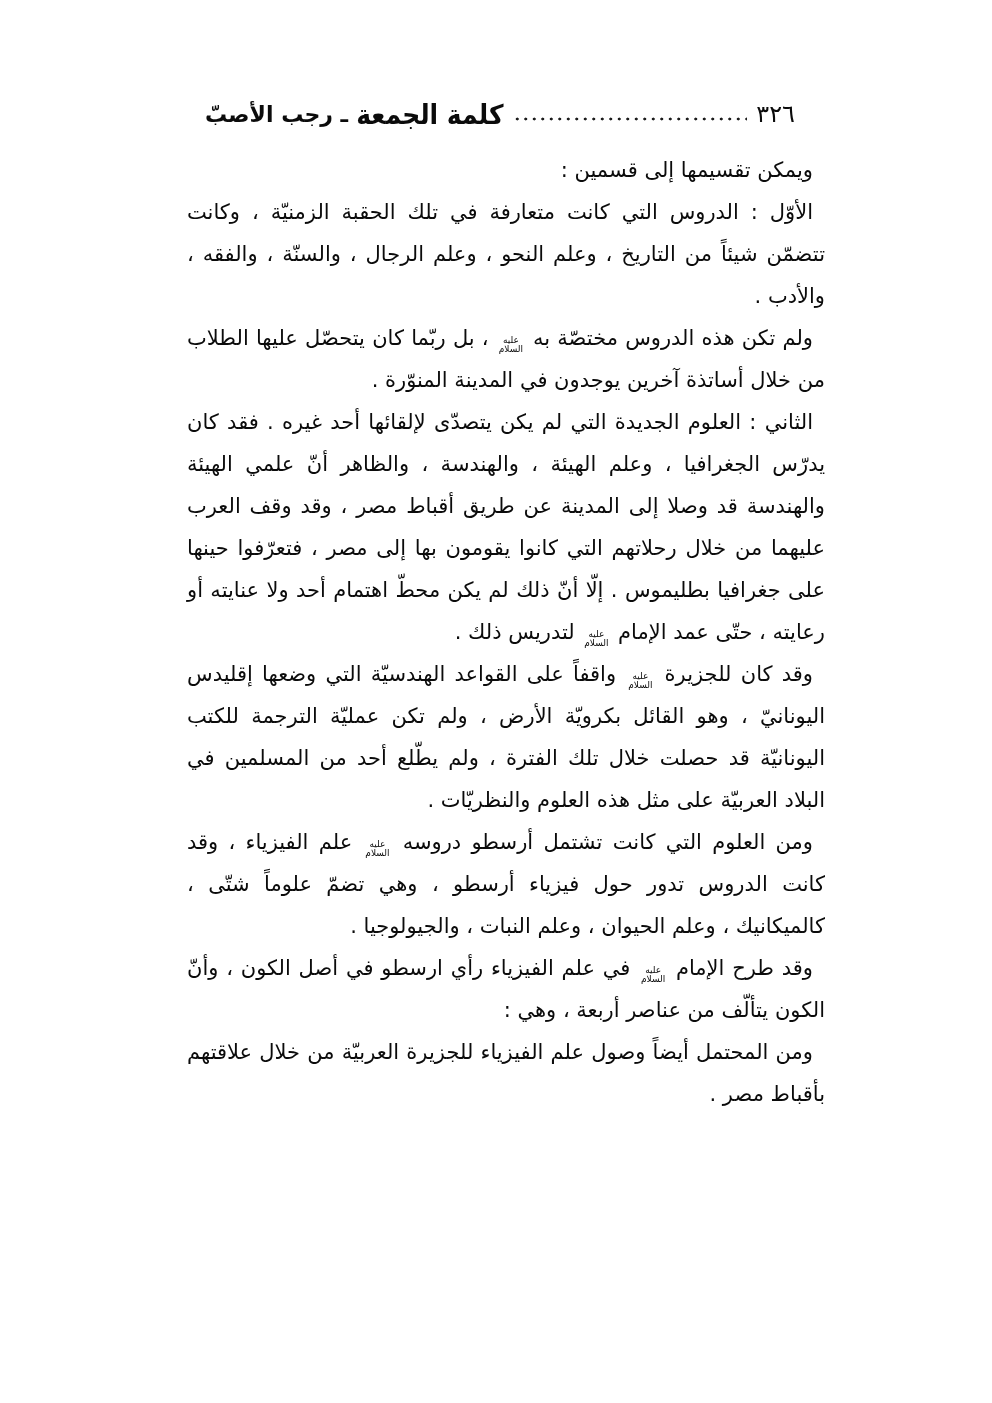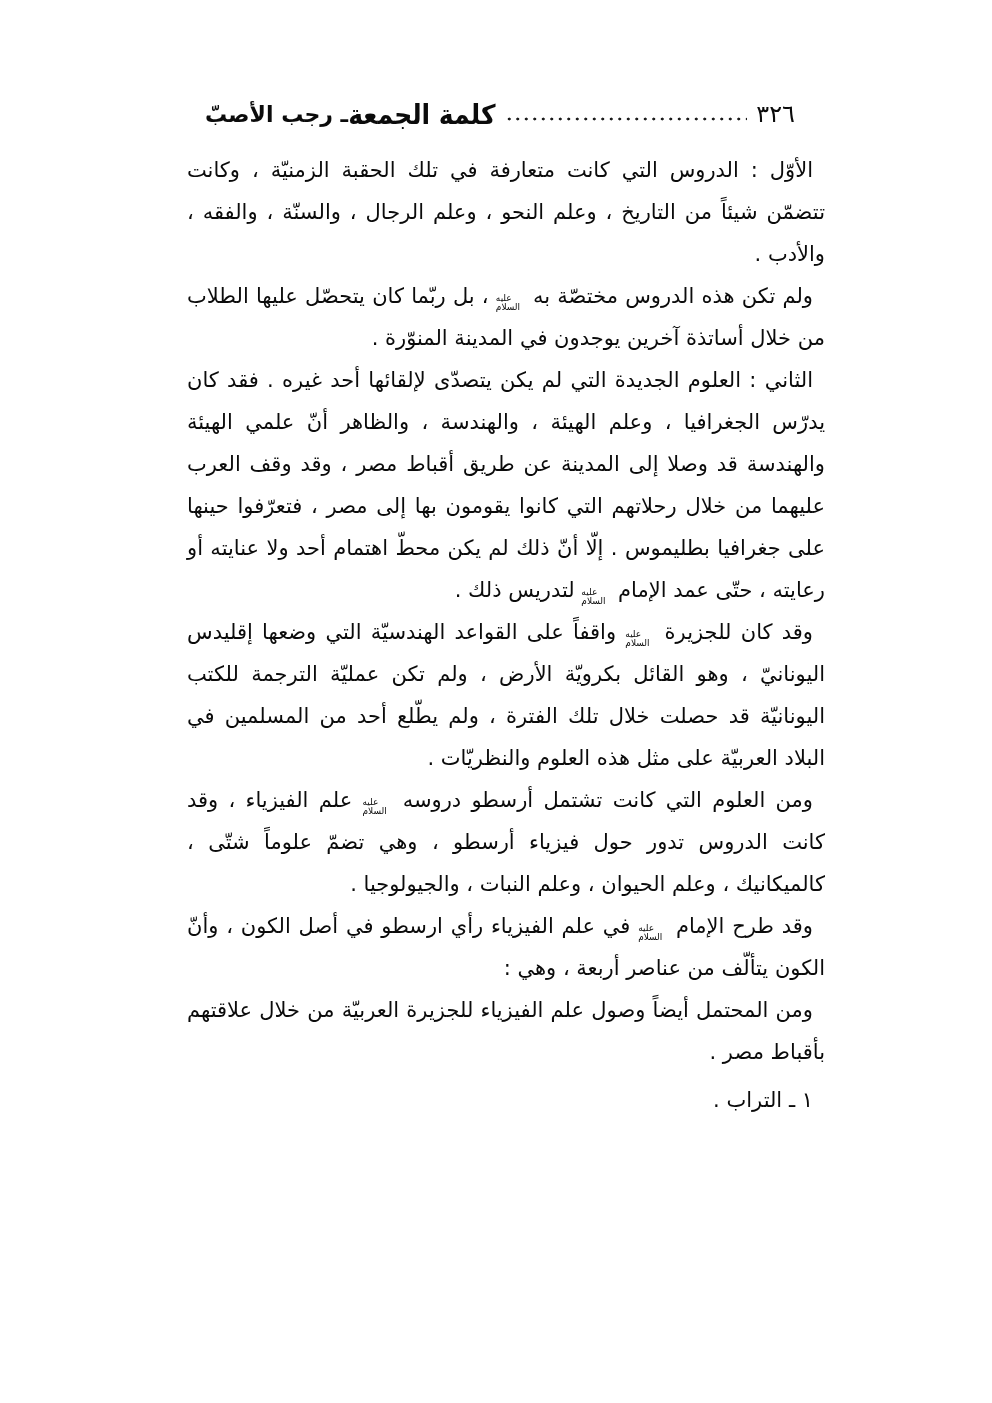--- a/index.html
+++ b/index.html
@@ -43,60 +43,60 @@
     font-size:25px;
     font-weight:bold;
     white-space:nowrap;
     transform:scaleY(1.08);
     letter-spacing:-1px;
   }
   .section {
     font-size:22px;
     font-weight:bold;
     white-space:nowrap;
-    margin-right:0;
+    margin-right:8px;
   }
   .bodytext {
     margin-top:13px;
     font-size:21px;
     line-height:42px;
     text-align:justify;
   }
   .para { text-indent:12px; }
   .para .b { font-weight:normal; }
   .para.list-item { margin-top:6px; }
   .honorific {
     display:inline-block;
     width:30px;
     font-size:9px;
     line-height:1.05;
-    text-align:left;
+    text-align:center;
     vertical-align:-7px;
     text-indent:0;
     white-space:normal;
   }
 </style>
 </head>
 <body>
 
 <div class="page">
   <div class="content">
 
     <div class="header">
       <span class="pagenum">٣٢٦</span>
       <span class="leader"></span>
       <span class="brand">كلمة الجمعة</span>
       <span class="section">ـ رجب الأصبّ</span>
     </div>
 
     <div class="bodytext" id="paragraphs">
+        <p class="para"><span>ويمكن تقسيمها إلى قسمين :</span></p>
         <p class="para"><span class="b">الأوّل :</span><span> الدروس التي كانت متعارفة في تلك الحقبة الزمنيّة ، وكانت تتضمّن شيئاً من التاريخ ، وعلم النحو ، وعلم الرجال ، والسنّة ، والفقه ، والأدب .</span></p>
         <p class="para"><span>ولم تكن هذه الدروس مختصّة به </span><span class="honorific">عليه السلام</span><span> ، بل ربّما كان يتحصّل عليها الطلاب من خلال أساتذة آخرين يوجدون في المدينة المنوّرة .</span></p>
         <p class="para"><span class="b">الثاني :</span><span> العلوم الجديدة التي لم يكن يتصدّى لإلقائها أحد غيره . فقد كان يدرّس الجغرافيا ، وعلم الهيئة ، والهندسة ، والظاهر أنّ علمي الهيئة والهندسة قد وصلا إلى المدينة عن طريق أقباط مصر ، وقد وقف العرب عليهما من خلال رحلاتهم التي كانوا يقومون بها إلى مصر ، فتعرّفوا حينها على جغرافيا بطليموس . إلّا أنّ ذلك لم يكن محطّ اهتمام أحد ولا عنايته أو رعايته ، حتّى عمد الإمام </span><span class="honorific">عليه السلام</span><span> لتدريس ذلك .</span></p>
         <p class="para"><span>وقد كان للجزيرة </span><span class="honorific">عليه السلام</span><span> واقفاً على القواعد الهندسيّة التي وضعها إقليدس اليونانيّ ، وهو القائل بكرويّة الأرض ، ولم تكن عمليّة الترجمة للكتب اليونانيّة قد حصلت خلال تلك الفترة ، ولم يطّلع أحد من المسلمين في البلاد العربيّة على مثل هذه العلوم والنظريّات .</span></p>
         <p class="para"><span>ومن العلوم التي كانت تشتمل أرسطو دروسه </span><span class="honorific">عليه السلام</span><span> علم الفيزياء ، وقد كانت الدروس تدور حول فيزياء أرسطو ، وهي تضمّ علوماً شتّى ، كالميكانيك ، وعلم الحيوان ، وعلم النبات ، والجيولوجيا .</span></p>
         <p class="para"><span>وقد طرح الإمام </span><span class="honorific">عليه السلام</span><span> في علم الفيزياء رأي ارسطو في أصل الكون ، وأنّ الكون يتألّف من عناصر أربعة ، وهي :</span></p>
         <p class="para"><span>ومن المحتمل أيضاً وصول علم الفيزياء للجزيرة العربيّة من خلال علاقتهم بأقباط مصر .</span></p>
-        <p class="para list-item"><span>١ ـ التراب .</span></p>
       </div>
 
   </div>
 </div>
 
 </body></html>

